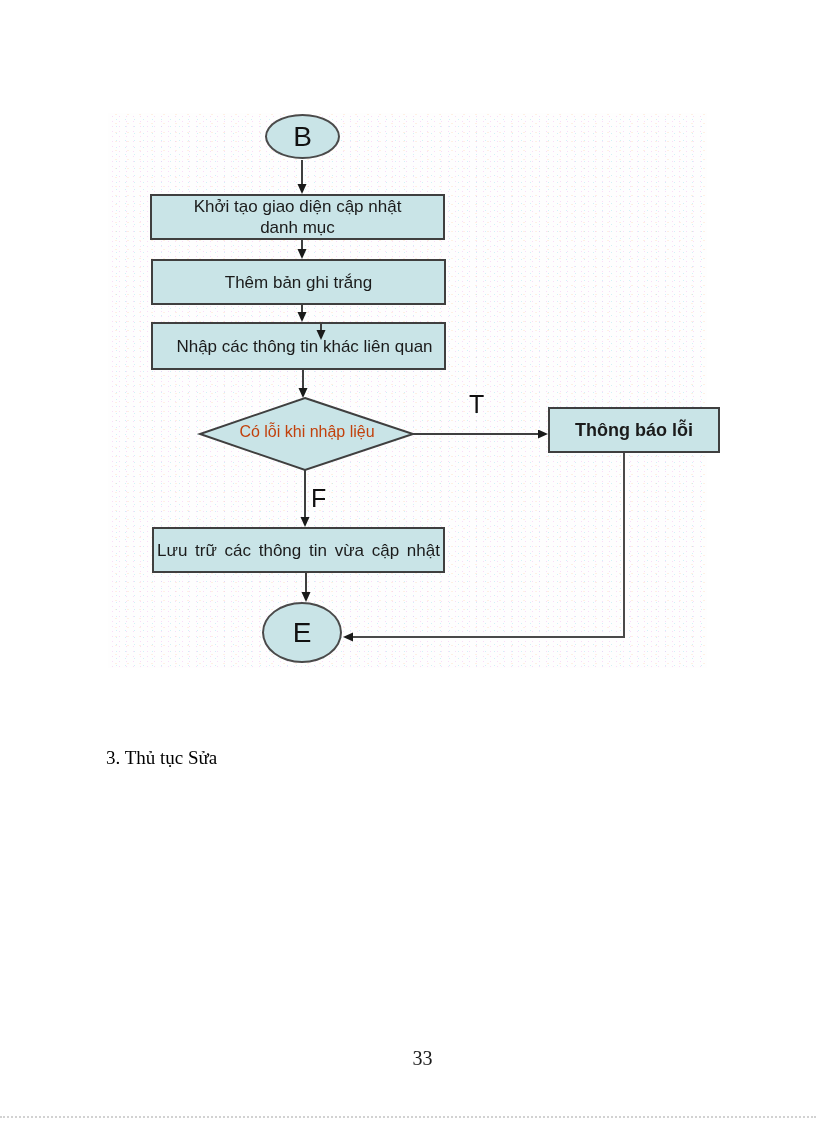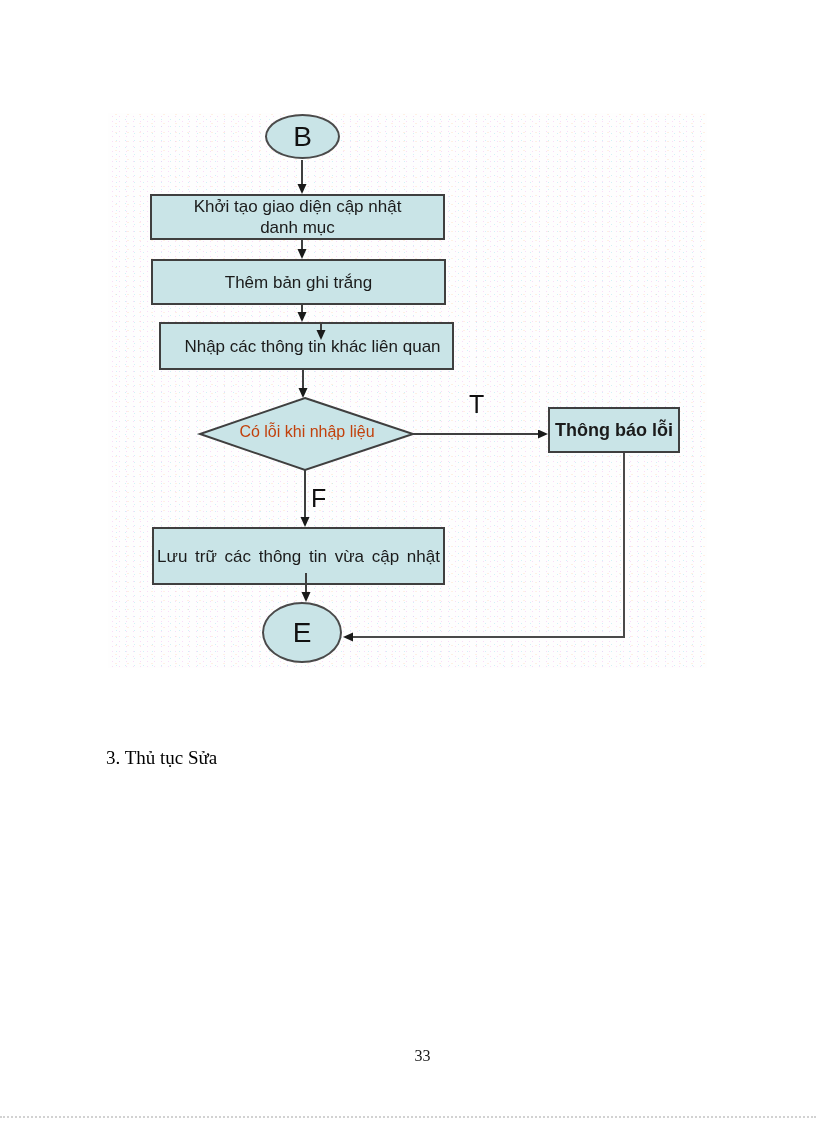--- a/index.html
+++ b/index.html
@@ -46,24 +46,24 @@
     border: 2px solid #3f3f3f;
     background: #c9e4e7;
     display: flex; flex-direction: column;
     align-items: center; justify-content: center;
     font-size: 17px; line-height: 21px; color: #1b1b1b;
     text-align: center;
   }
   .box-start     { left: 265px; top: 114px; width: 75px;  height: 45px; }
   .box-step1     { left: 150px; top: 194px; width: 295px; height: 46px; }
   .box-step2     { left: 151px; top: 259px; width: 295px; height: 46px; }
-  .box-step3     { left: 159px; top: 322px; width: 295px; height: 48px; padding-left: 12px; }
-  .box-error     { left: 548px; top: 407px; width: 132px; height: 46px;
+  .box-step3     { left: 151px; top: 322px; width: 295px; height: 48px; padding-left: 12px; }
+  .box-error     { left: 548px; top: 407px; width: 172px; height: 46px;
                    font-weight: bold; font-size: 18px; }
-  .box-step4     { left: 152px; top: 527px; width: 293px; height: 58px;
+  .box-step4     { left: 152px; top: 527px; width: 293px; height: 46px;
                    word-spacing: 3px; text-align: right; }
   .box-end       { left: 262px; top: 602px; width: 80px;  height: 61px; }
 
   .decision-label {
     left: 207px; top: 423px; width: 200px;
     text-align: center; font-size: 16px; color: #c2410c; z-index: 2;
   }
   .branch-label {
     font-size: 25px; color: #101010; z-index: 2;
   }
@@ -76,21 +76,21 @@
     font-family: "Liberation Serif", serif;
     font-weight: normal;
     font-size: 19px;
     color: #000000;
   }
   .page-number {
     position: absolute;
     left: 0; top: 1047px; width: 816px;
     text-align: center;
     font-family: "Liberation Serif", serif;
-    font-size: 16px;
+    font-size: 20px;
     color: #1a1a1a;
     padding-left: 29px;
   }
   .page-break-dots {
     position: absolute;
     left: 0; top: 1116px; width: 816px; height: 0;
     border-top: 2px dotted #d2d2d2;
   }
 </style>
 </head>

